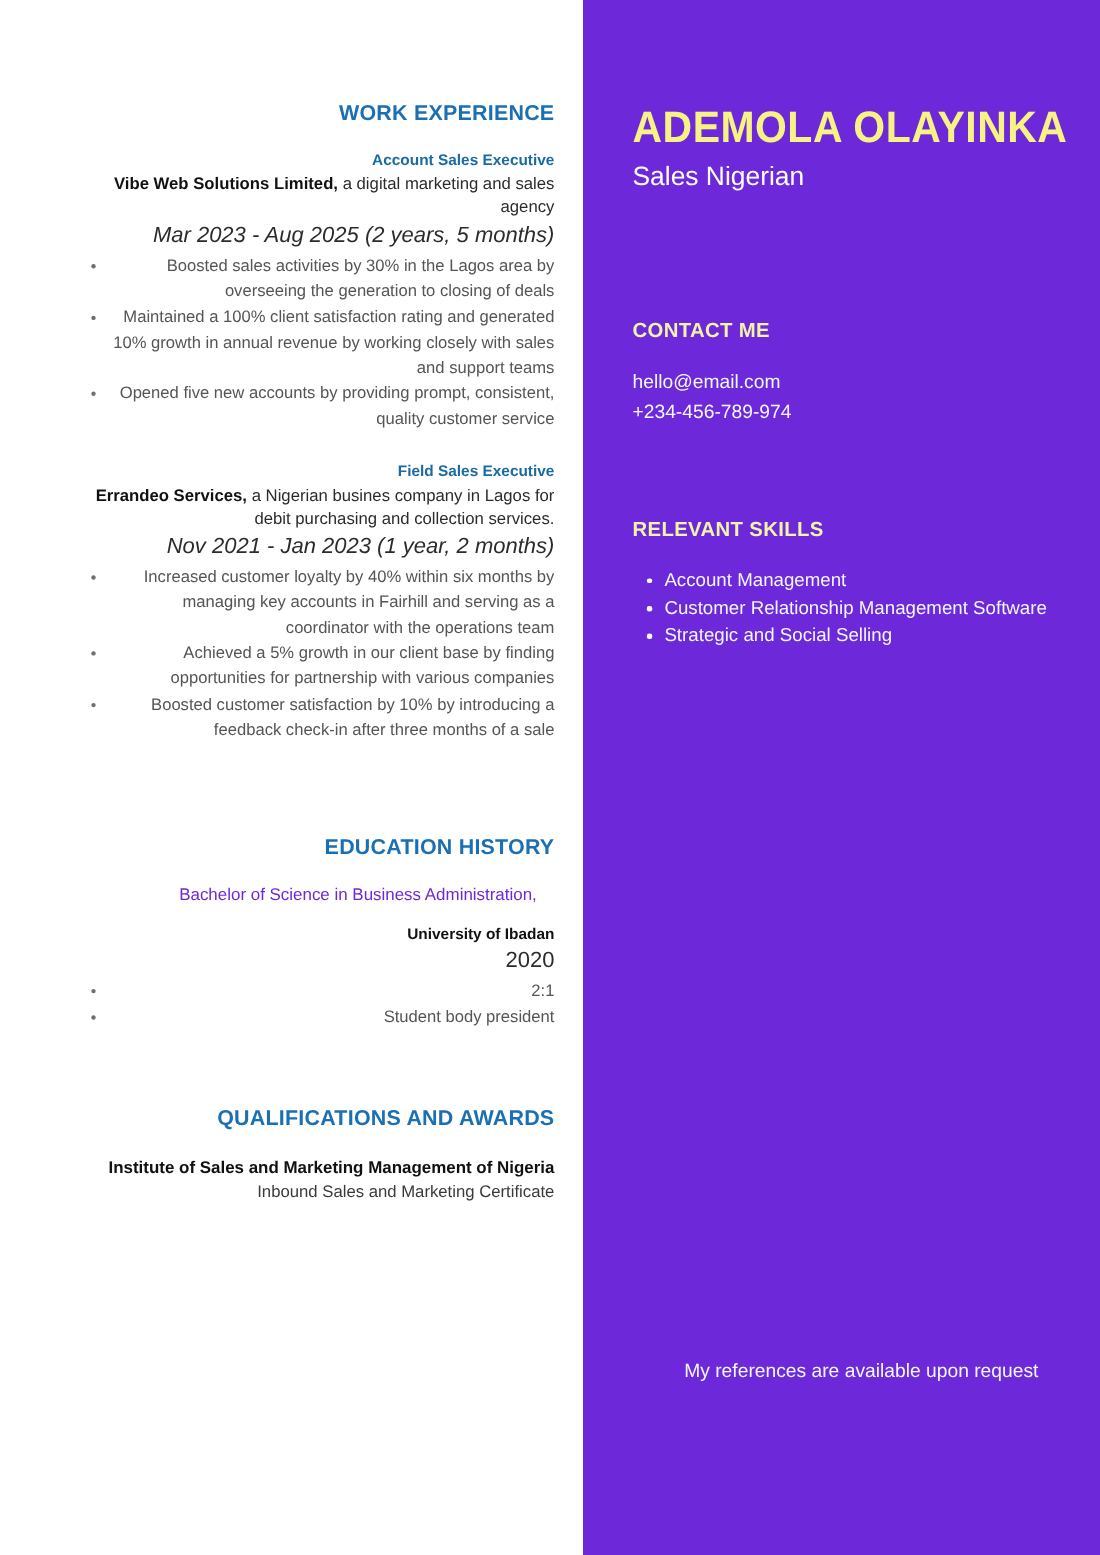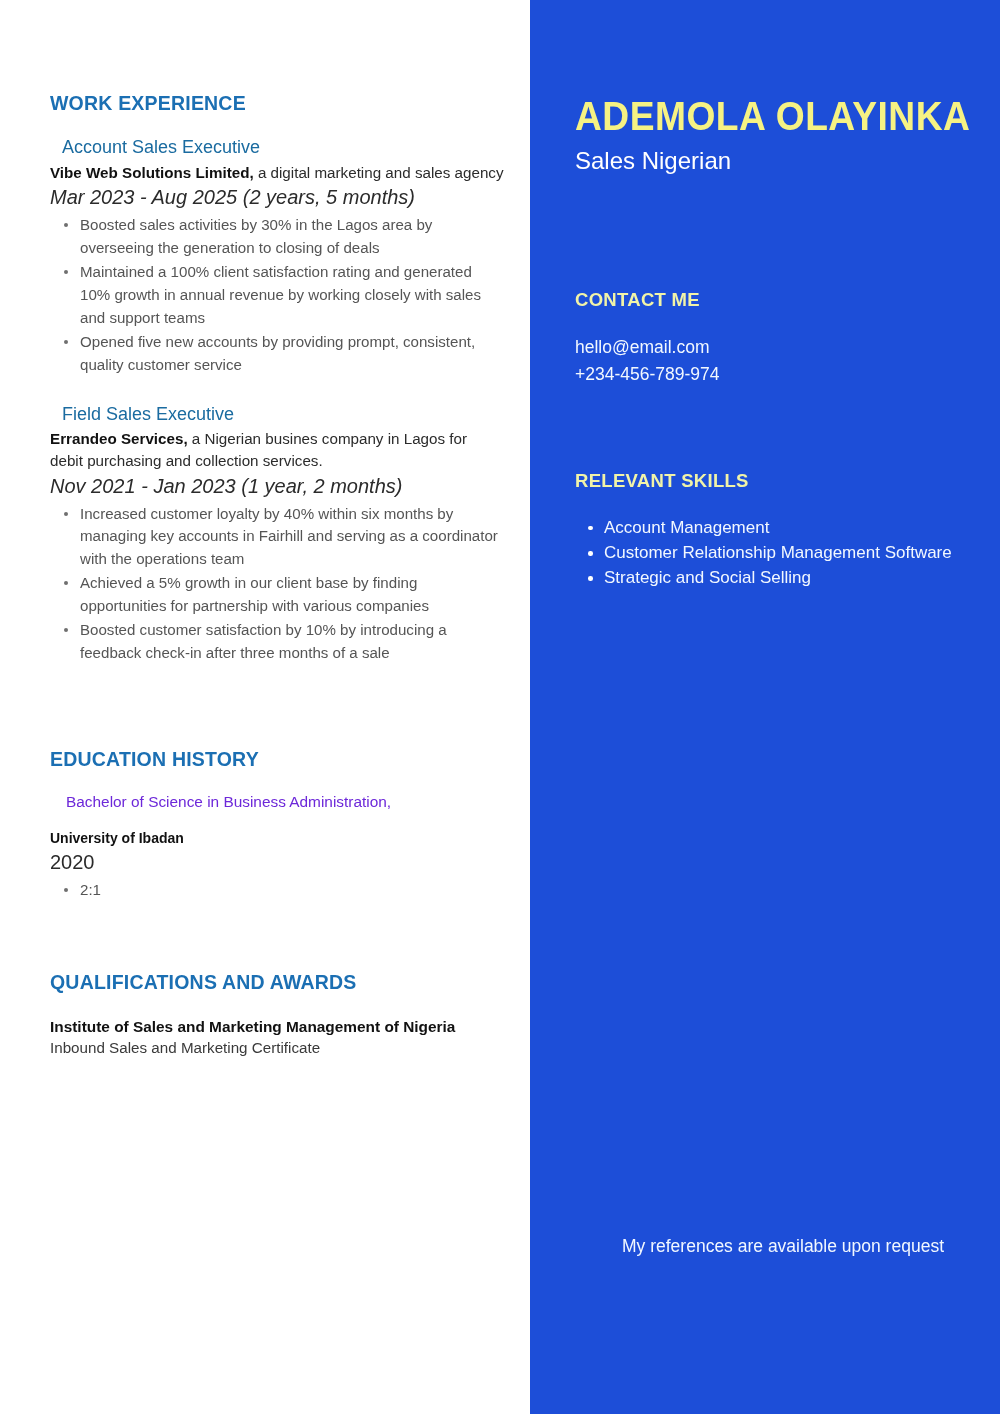--- a/index.html
+++ b/index.html
@@ -20,36 +20,37 @@
   }
 
   
   .left-col {
     position: absolute;
     left: 0;
     top: 0;
     width: 528px;
     height: 1184px;
     box-sizing: border-box;
-    padding: 92px 24px 0 50px;
+    padding: 92px 24px 0 69px;
+    text-align: right;
   }
 
   .section-title {
     color: #1b6fb3;
     font-size: 19.5px;
     font-weight: bold;
     letter-spacing: 0.2px;
     margin: 0 0 22px 0;
     line-height: 1.15;
   }
 
   .job-title {
     color: #1a6ba0;
-    font-size: 18px;
-    font-weight: normal;
+    font-size: 14px;
+    font-weight: bold;
     margin: 0 0 2px 12px;
     line-height: 1.3;
   }
 
   .org-line {
     font-size: 15.2px;
     color: #2b2b2b;
     line-height: 1.42;
     margin: 0;
   }
@@ -131,21 +132,21 @@
     margin: 0;
   }
 
   
   .right-panel {
     position: absolute;
     left: 530px;
     top: 0;
     width: 470px;
     height: 1414px;
-    background: #1d4ed8;
+    background: #6d28d9;
     box-sizing: border-box;
     padding: 95px 30px 0 45px;
   }
 
   .cand-name {
     color: #f6f283;
     font-size: 40px;
     font-weight: bold;
     letter-spacing: 0.5px;
     line-height: 1.05;
@@ -255,20 +256,21 @@
 
     <div class="block-gap-lg"></div>
 
     <h2 class="section-title">EDUCATION HISTORY</h2>
     <div class="entry">
       <p class="edu-degree">Bachelor of Science in Business Administration,</p>
       <p class="edu-school">University of Ibadan</p>
       <p class="edu-year">2020</p>
       <ul class="bullets">
         <li>2:1</li>
+        <li>Student body president</li>
       </ul>
     </div>
 
     <div class="block-gap-md"></div>
 
     <h2 class="section-title">QUALIFICATIONS AND AWARDS</h2>
     <div class="entry">
       <p class="qual-name">Institute of Sales and Marketing Management of Nigeria</p>
       <p class="qual-sub">Inbound Sales and Marketing Certificate</p>
     </div>

